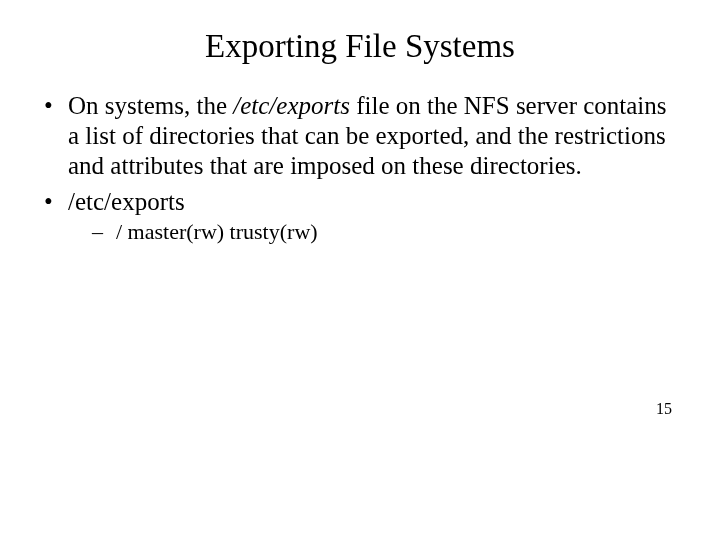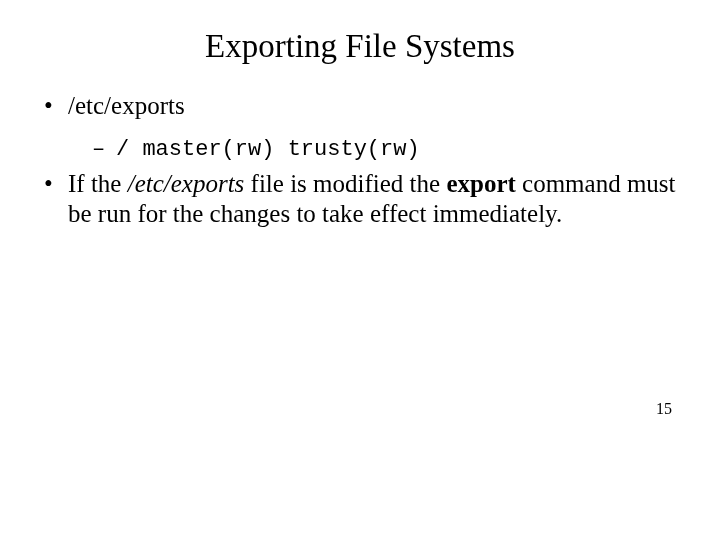--- a/index.html
+++ b/index.html
@@ -46,22 +46,21 @@
   }
   ul.level2 {
     list-style: none;
     margin: 2px 0 0 0;
     padding: 0;
     font-size: 22px;
   }
   ul.level2 > li {
     position: relative;
     padding-left: 48px;
-    margin-top: 16px;
-    font-family: Liberation Mono, monospace;
+    margin-top: 2px;
   }
   ul.level2 > li::before {
     content: "–";
     position: absolute;
     left: 24px;
     top: 0;
   }
   .italic { font-style: italic; }
   .bold { font-weight: bold; }
   .pagenum {
@@ -72,23 +71,23 @@
   }
 </style>
 </head>
 <body>
 
 <div class="slide">
   <div class="title">Exporting File Systems</div>
 
   <div class="body">
     <ul class="level1">
+      <li><span>On systems, the </span><span class="italic">/etc/exports</span><span> file on the NFS server contains a list of directories that can be exported, and the restrictions and attributes that are imposed on these directories.</span></li>
       <li><span>/etc/exports</span>
         <ul class="level2">
           <li><span>/   master(rw) trusty(rw)</span></li>
         </ul>
       </li>
-      <li><span>If the </span><span class="italic">/etc/exports</span><span> file is modified the </span><span class="bold">export</span><span> command must be run for the changes to take effect immediately.</span></li>
     </ul>
   </div>
 
   <div class="pagenum">15</div>
 </div>
 
 </body></html>

